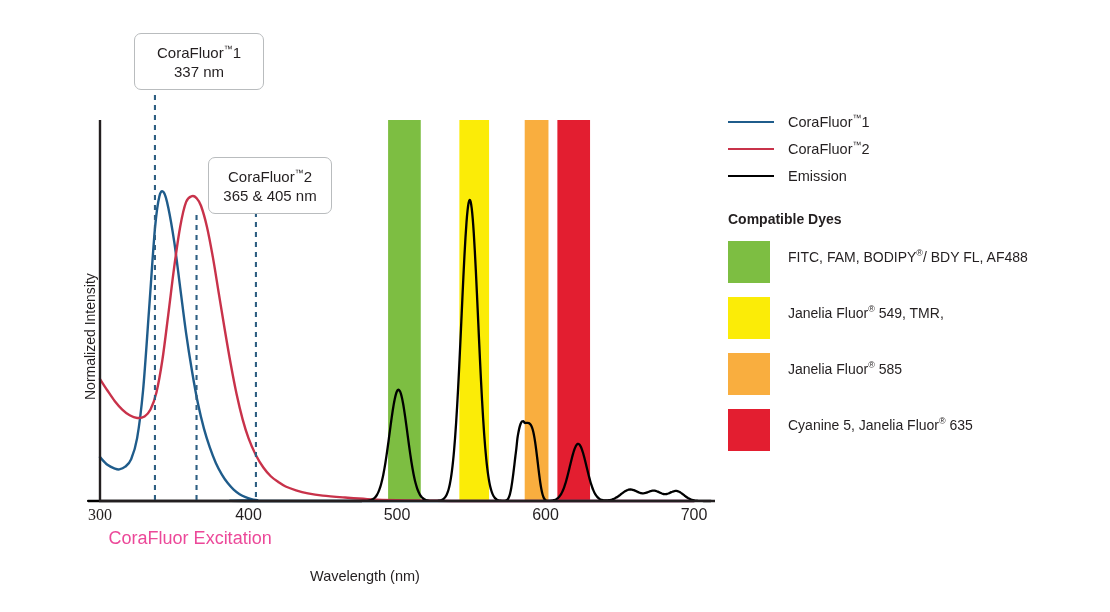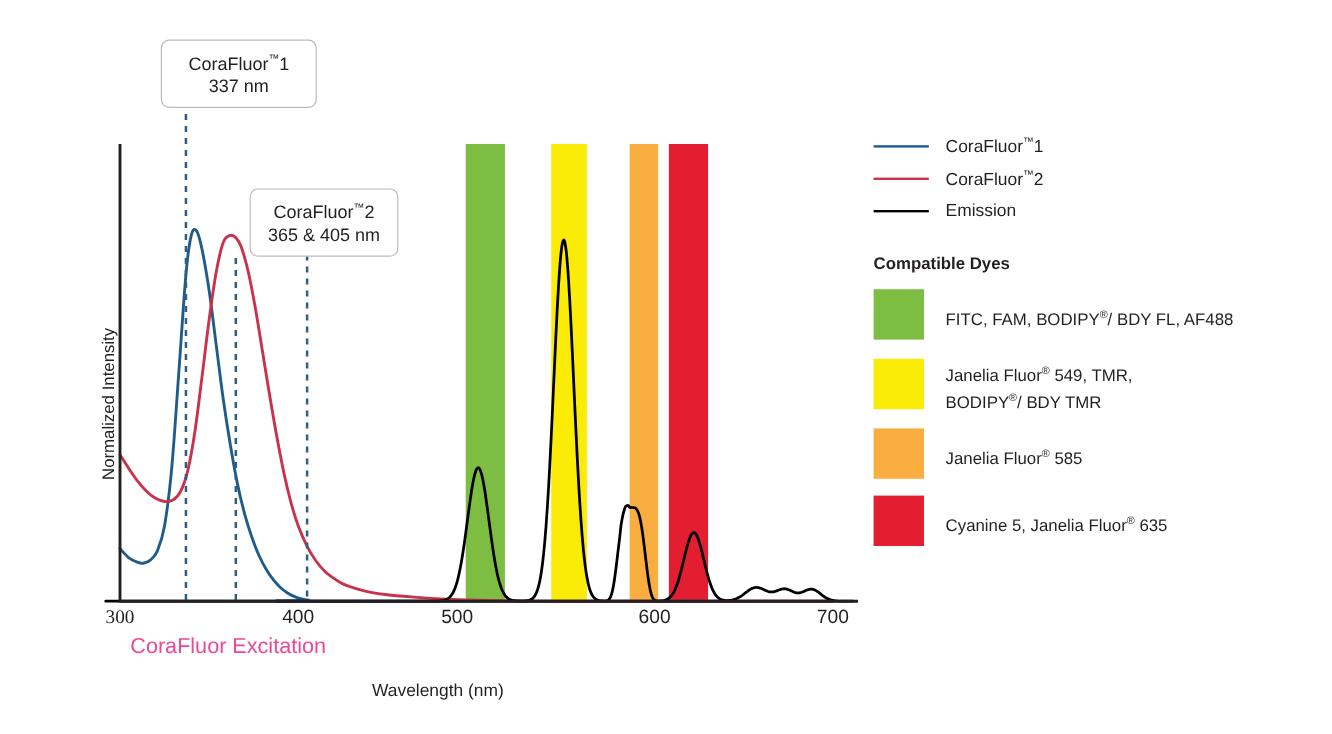--- a/index.html
+++ b/index.html
@@ -27,21 +27,21 @@
     position:absolute;font-size:14px;color:#231f20;
     transform:rotate(-90deg);transform-origin:left top;white-space:nowrap;
   }
 
   
   .key{position:absolute;left:728px;top:108px;width:370px;}
   .key-line-row{display:flex;align-items:center;height:27px;}
   .key-line-swatch{width:46px;height:0;border-top-width:2.5px;border-top-style:solid;margin-right:14px;flex:0 0 auto;}
   .key-line-label{font-size:14.5px;color:#231f20;}
   .key-heading{font-size:14px;font-weight:bold;color:#231f20;margin:22px 0 14px 0;}
-  .dye-row{display:flex;align-items:center;margin-bottom:14px;}
+  .dye-row{display:flex;align-items:flex-start;margin-bottom:14px;}
   .dye-swatch{width:42px;height:42px;flex:0 0 auto;margin-right:18px;}
   .dye-label{font-size:14px;line-height:18px;color:#231f20;padding-top:3px;}
   .dye-label span{display:block;}
   sup.reg{font-size:9px;vertical-align:super;}
 </style>
 </head>
 <body>
 
 <div id="figure">
     <svg width="1110" height="612" style="position: absolute; left: 0px; top: 0px;">
@@ -53,21 +53,21 @@
       <path d="M 100.00 379.08 C 101.24 380.99, 104.95 386.83, 107.42 390.51 C 109.90 394.19, 112.38 398.00, 114.85 401.18 C 117.32 404.35, 119.80 407.21, 122.28 409.56 C 124.75 411.91, 127.22 413.88, 129.70 415.27 C 132.17 416.67, 134.65 417.75, 137.13 417.94 C 139.60 418.13, 142.32 417.81, 144.55 416.42 C 146.78 415.02, 148.51 413.56, 150.49 409.56 C 152.47 405.56, 154.45 400.67, 156.43 392.42 C 158.41 384.16, 160.39 373.05, 162.37 360.03 C 164.35 347.01, 166.33 329.87, 168.31 314.31 C 170.29 298.75, 172.27 281.29, 174.25 266.69 C 176.23 252.08, 178.21 237.48, 180.19 226.68 C 182.17 215.88, 184.15 206.99, 186.13 201.91 C 188.11 196.83, 190.34 196.83, 192.07 196.20 C 193.80 195.56, 195.04 196.52, 196.53 198.10 C 198.01 199.69, 199.25 200.96, 200.98 205.72 C 202.71 210.49, 204.94 218.11, 206.92 226.68 C 208.90 235.25, 210.88 246.05, 212.86 257.16 C 214.84 268.27, 216.82 281.29, 218.80 293.36 C 220.78 305.42, 222.76 317.80, 224.74 329.55 C 226.72 341.30, 228.70 353.05, 230.68 363.84 C 232.66 374.64, 234.64 385.11, 236.62 394.32 C 238.60 403.53, 240.58 411.78, 242.56 419.09 C 244.54 426.39, 246.27 432.10, 248.50 438.13 C 250.73 444.17, 253.45 450.39, 255.93 455.28 C 258.40 460.17, 260.88 463.98, 263.35 467.47 C 265.83 470.96, 268.30 473.82, 270.77 476.24 C 273.25 478.65, 275.72 480.24, 278.20 481.95 C 280.68 483.66, 282.65 485.13, 285.63 486.52 C 288.60 487.92, 292.31 489.19, 296.02 490.33 C 299.73 491.48, 303.44 492.49, 307.90 493.38 C 312.35 494.27, 316.56 494.97, 322.75 495.67 C 328.94 496.36, 337.60 497.00, 345.02 497.57 C 352.45 498.14, 358.64 498.65, 367.30 499.10 C 375.96 499.54, 387.10 499.98, 397.00 500.24 C 406.90 500.49, 411.85 500.49, 426.70 500.62 C 441.55 500.75, 441.55 500.94, 486.10 501.00 C 530.65 501.06, 659.35 501.00, 694.00 501.00" fill="none" stroke="#C8324A" stroke-width="2.4" stroke-linejoin="round" stroke-linecap="round"></path>
       <path d="M 88.12 501.00 C 88.29 501.00, 88.81 501.00, 89.16 501.00 C 89.51 501.00, 89.85 501.00, 90.20 501.00 C 90.55 501.00, 90.89 501.00, 91.24 501.00 C 91.58 501.00, 91.93 501.00, 92.28 501.00 C 92.62 501.00, 92.97 501.00, 93.32 501.00 C 93.66 501.00, 94.01 501.00, 94.36 501.00 C 94.70 501.00, 95.05 501.00, 95.40 501.00 C 95.74 501.00, 96.09 501.00, 96.44 501.00 C 96.78 501.00, 97.13 501.00, 97.48 501.00 C 97.82 501.00, 98.17 501.00, 98.51 501.00 C 98.86 501.00, 99.21 501.00, 99.55 501.00 C 99.90 501.00, 100.25 501.00, 100.59 501.00 C 100.94 501.00, 101.29 501.00, 101.63 501.00 C 101.98 501.00, 102.33 501.00, 102.67 501.00 C 103.02 501.00, 103.37 501.00, 103.71 501.00 C 104.06 501.00, 104.41 501.00, 104.75 501.00 C 105.10 501.00, 105.44 501.00, 105.79 501.00 C 106.14 501.00, 106.48 501.00, 106.83 501.00 C 107.18 501.00, 107.52 501.00, 107.87 501.00 C 108.22 501.00, 108.56 501.00, 108.91 501.00 C 109.26 501.00, 109.60 501.00, 109.95 501.00 C 110.30 501.00, 110.64 501.00, 110.99 501.00 C 111.34 501.00, 111.68 501.00, 112.03 501.00 C 112.37 501.00, 112.72 501.00, 113.07 501.00 C 113.41 501.00, 113.76 501.00, 114.11 501.00 C 114.45 501.00, 114.80 501.00, 115.15 501.00 C 115.49 501.00, 115.84 501.00, 116.19 501.00 C 116.53 501.00, 116.88 501.00, 117.23 501.00 C 117.57 501.00, 117.92 501.00, 118.27 501.00 C 118.61 501.00, 118.96 501.00, 119.30 501.00 C 119.65 501.00, 120.00 501.00, 120.34 501.00 C 120.69 501.00, 121.04 501.00, 121.38 501.00 C 121.73 501.00, 122.08 501.00, 122.42 501.00 C 122.77 501.00, 123.12 501.00, 123.46 501.00 C 123.81 501.00, 124.16 501.00, 124.50 501.00 C 124.85 501.00, 125.20 501.00, 125.54 501.00 C 125.89 501.00, 126.23 501.00, 126.58 501.00 C 126.93 501.00, 127.27 501.00, 127.62 501.00 C 127.97 501.00, 128.31 501.00, 128.66 501.00 C 129.01 501.00, 129.35 501.00, 129.70 501.00 C 130.05 501.00, 130.39 501.00, 130.74 501.00 C 131.09 501.00, 131.43 501.00, 131.78 501.00 C 132.13 501.00, 132.47 501.00, 132.82 501.00 C 133.16 501.00, 133.51 501.00, 133.86 501.00 C 134.20 501.00, 134.55 501.00, 134.90 501.00 C 135.24 501.00, 135.59 501.00, 135.94 501.00 C 136.28 501.00, 136.63 501.00, 136.98 501.00 C 137.32 501.00, 137.67 501.00, 138.02 501.00 C 138.36 501.00, 138.71 501.00, 139.06 501.00 C 139.40 501.00, 139.75 501.00, 140.09 501.00 C 140.44 501.00, 140.79 501.00, 141.13 501.00 C 141.48 501.00, 141.83 501.00, 142.17 501.00 C 142.52 501.00, 142.87 501.00, 143.21 501.00 C 143.56 501.00, 143.91 501.00, 144.25 501.00 C 144.60 501.00, 144.95 501.00, 145.29 501.00 C 145.64 501.00, 145.99 501.00, 146.33 501.00 C 146.68 501.00, 147.02 501.00, 147.37 501.00 C 147.72 501.00, 148.06 501.00, 148.41 501.00 C 148.76 501.00, 149.10 501.00, 149.45 501.00 C 149.80 501.00, 150.14 501.00, 150.49 501.00 C 150.84 501.00, 151.18 501.00, 151.53 501.00 C 151.88 501.00, 152.22 501.00, 152.57 501.00 C 152.92 501.00, 153.26 501.00, 153.61 501.00 C 153.95 501.00, 154.30 501.00, 154.65 501.00 C 154.99 501.00, 155.34 501.00, 155.69 501.00 C 156.03 501.00, 156.38 501.00, 156.73 501.00 C 157.07 501.00, 157.42 501.00, 157.77 501.00 C 158.11 501.00, 158.46 501.00, 158.81 501.00 C 159.15 501.00, 159.50 501.00, 159.85 501.00 C 160.19 501.00, 160.54 501.00, 160.88 501.00 C 161.23 501.00, 161.58 501.00, 161.92 501.00 C 162.27 501.00, 162.62 501.00, 162.96 501.00 C 163.31 501.00, 163.66 501.00, 164.00 501.00 C 164.35 501.00, 164.70 501.00, 165.04 501.00 C 165.39 501.00, 165.74 501.00, 166.08 501.00 C 166.43 501.00, 166.78 501.00, 167.12 501.00 C 167.47 501.00, 167.81 501.00, 168.16 501.00 C 168.51 501.00, 168.85 501.00, 169.20 501.00 C 169.55 501.00, 169.89 501.00, 170.24 501.00 C 170.59 501.00, 170.93 501.00, 171.28 501.00 C 171.63 501.00, 171.97 501.00, 172.32 501.00 C 172.67 501.00, 173.01 501.00, 173.36 501.00 C 173.71 501.00, 174.05 501.00, 174.40 501.00 C 174.74 501.00, 175.09 501.00, 175.44 501.00 C 175.78 501.00, 176.13 501.00, 176.48 501.00 C 176.82 501.00, 177.17 501.00, 177.52 501.00 C 177.86 501.00, 178.21 501.00, 178.56 501.00 C 178.90 501.00, 179.25 501.00, 179.60 501.00 C 179.94 501.00, 180.29 501.00, 180.64 501.00 C 180.98 501.00, 181.33 501.00, 181.67 501.00 C 182.02 501.00, 182.37 501.00, 182.71 501.00 C 183.06 501.00, 183.41 501.00, 183.75 501.00 C 184.10 501.00, 184.45 501.00, 184.79 501.00 C 185.14 501.00, 185.49 501.00, 185.83 501.00 C 186.18 501.00, 186.53 501.00, 186.87 501.00 C 187.22 501.00, 187.57 501.00, 187.91 501.00 C 188.26 501.00, 188.60 501.00, 188.95 501.00 C 189.30 501.00, 189.64 501.00, 189.99 501.00 C 190.34 501.00, 190.68 501.00, 191.03 501.00 C 191.38 501.00, 191.72 501.00, 192.07 501.00 C 192.42 501.00, 192.76 501.00, 193.11 501.00 C 193.46 501.00, 193.80 501.00, 194.15 501.00 C 194.50 501.00, 194.84 501.00, 195.19 501.00 C 195.53 501.00, 195.88 501.00, 196.23 501.00 C 196.57 501.00, 196.92 501.00, 197.27 501.00 C 197.61 501.00, 197.96 501.00, 198.31 501.00 C 198.65 501.00, 199.00 501.00, 199.35 501.00 C 199.69 501.00, 200.04 501.00, 200.39 501.00 C 200.73 501.00, 201.08 501.00, 201.43 501.00 C 201.77 501.00, 202.12 501.00, 202.46 501.00 C 202.81 501.00, 203.16 501.00, 203.50 501.00 C 203.85 501.00, 204.20 501.00, 204.54 501.00 C 204.89 501.00, 205.24 501.00, 205.58 501.00 C 205.93 501.00, 206.28 501.00, 206.62 501.00 C 206.97 501.00, 207.32 501.00, 207.66 501.00 C 208.01 501.00, 208.36 501.00, 208.70 501.00 C 209.05 501.00, 209.39 501.00, 209.74 501.00 C 210.09 501.00, 210.43 501.00, 210.78 501.00 C 211.13 501.00, 211.47 501.00, 211.82 501.00 C 212.17 501.00, 212.51 501.00, 212.86 501.00 C 213.21 501.00, 213.55 501.00, 213.90 501.00 C 214.25 501.00, 214.59 501.00, 214.94 501.00 C 215.29 501.00, 215.63 501.00, 215.98 501.00 C 216.32 501.00, 216.67 501.00, 217.02 501.00 C 217.36 501.00, 217.71 501.00, 218.06 501.00 C 218.40 501.00, 218.75 501.00, 219.10 501.00 C 219.44 501.00, 219.79 501.00, 220.14 501.00 C 220.48 501.00, 220.83 501.00, 221.18 501.00 C 221.52 501.00, 221.87 501.00, 222.22 501.00 C 222.56 501.00, 222.91 501.00, 223.25 501.00 C 223.60 501.00, 223.95 501.00, 224.29 501.00 C 224.64 501.00, 224.99 501.00, 225.33 501.00 C 225.68 501.00, 226.03 501.00, 226.37 501.00 C 226.72 501.00, 227.07 501.00, 227.41 501.00 C 227.76 501.00, 228.11 501.00, 228.45 501.00 C 228.80 501.00, 229.15 501.00, 229.49 501.00 C 229.84 501.00, 230.18 501.00, 230.53 501.00 C 230.88 501.00, 231.22 501.00, 231.57 501.00 C 231.92 501.00, 232.26 501.00, 232.61 501.00 C 232.96 501.00, 233.30 501.00, 233.65 501.00 C 234.00 501.00, 234.34 501.00, 234.69 501.00 C 235.04 501.00, 235.38 501.00, 235.73 501.00 C 236.08 501.00, 236.42 501.00, 236.77 501.00 C 237.11 501.00, 237.46 501.00, 237.81 501.00 C 238.15 501.00, 238.50 501.00, 238.85 501.00 C 239.19 501.00, 239.54 501.00, 239.89 501.00 C 240.23 501.00, 240.58 501.00, 240.93 501.00 C 241.27 501.00, 241.62 501.00, 241.97 501.00 C 242.31 501.00, 242.66 501.00, 243.01 501.00 C 243.35 501.00, 243.70 501.00, 244.04 501.00 C 244.39 501.00, 244.74 501.00, 245.08 501.00 C 245.43 501.00, 245.78 501.00, 246.12 501.00 C 246.47 501.00, 246.82 501.00, 247.16 501.00 C 247.51 501.00, 247.86 501.00, 248.20 501.00 C 248.55 501.00, 248.90 501.00, 249.24 501.00 C 249.59 501.00, 249.94 501.00, 250.28 501.00 C 250.63 501.00, 250.97 501.00, 251.32 501.00 C 251.67 501.00, 252.01 501.00, 252.36 501.00 C 252.71 501.00, 253.05 501.00, 253.40 501.00 C 253.75 501.00, 254.09 501.00, 254.44 501.00 C 254.79 501.00, 255.13 501.00, 255.48 501.00 C 255.83 501.00, 256.17 501.00, 256.52 501.00 C 256.87 501.00, 257.21 501.00, 257.56 501.00 C 257.90 501.00, 258.25 501.00, 258.60 501.00 C 258.94 501.00, 259.29 501.00, 259.64 501.00 C 259.98 501.00, 260.33 501.00, 260.68 501.00 C 261.02 501.00, 261.37 501.00, 261.72 501.00 C 262.06 501.00, 262.41 501.00, 262.76 501.00 C 263.10 501.00, 263.45 501.00, 263.80 501.00 C 264.14 501.00, 264.49 501.00, 264.83 501.00 C 265.18 501.00, 265.53 501.00, 265.87 501.00 C 266.22 501.00, 266.57 501.00, 266.91 501.00 C 267.26 501.00, 267.61 501.00, 267.95 501.00 C 268.30 501.00, 268.65 501.00, 268.99 501.00 C 269.34 501.00, 269.69 501.00, 270.03 501.00 C 270.38 501.00, 270.73 501.00, 271.07 501.00 C 271.42 501.00, 271.76 501.00, 272.11 501.00 C 272.46 501.00, 272.80 501.00, 273.15 501.00 C 273.50 501.00, 273.84 501.00, 274.19 501.00 C 274.54 501.00, 274.88 501.00, 275.23 501.00 C 275.58 501.00, 275.92 501.00, 276.27 501.00 C 276.62 501.00, 276.96 501.00, 277.31 501.00 C 277.66 501.00, 278.00 501.00, 278.35 501.00 C 278.69 501.00, 279.04 501.00, 279.39 501.00 C 279.73 501.00, 280.08 501.00, 280.43 501.00 C 280.77 501.00, 281.12 501.00, 281.47 501.00 C 281.81 501.00, 282.16 501.00, 282.51 501.00 C 282.85 501.00, 283.20 501.00, 283.55 501.00 C 283.89 501.00, 284.24 501.00, 284.59 501.00 C 284.93 501.00, 285.28 501.00, 285.62 501.00 C 285.97 501.00, 286.32 501.00, 286.66 501.00 C 287.01 501.00, 287.36 501.00, 287.70 501.00 C 288.05 501.00, 288.40 501.00, 288.74 501.00 C 289.09 501.00, 289.44 501.00, 289.78 501.00 C 290.13 501.00, 290.48 501.00, 290.82 501.00 C 291.17 501.00, 291.52 501.00, 291.86 501.00 C 292.21 501.00, 292.55 501.00, 292.90 501.00 C 293.25 501.00, 293.59 501.00, 293.94 501.00 C 294.29 501.00, 294.63 501.00, 294.98 501.00 C 295.33 501.00, 295.67 501.00, 296.02 501.00 C 296.37 501.00, 296.71 501.00, 297.06 501.00 C 297.41 501.00, 297.75 501.00, 298.10 501.00 C 298.45 501.00, 298.79 501.00, 299.14 501.00 C 299.48 501.00, 299.83 501.00, 300.18 501.00 C 300.52 501.00, 300.87 501.00, 301.22 501.00 C 301.56 501.00, 301.91 501.00, 302.26 501.00 C 302.60 501.00, 302.95 501.00, 303.30 501.00 C 303.64 501.00, 303.99 501.00, 304.34 501.00 C 304.68 501.00, 305.03 501.00, 305.38 501.00 C 305.72 501.00, 306.07 501.00, 306.41 501.00 C 306.76 501.00, 307.11 501.00, 307.45 501.00 C 307.80 501.00, 308.15 501.00, 308.49 501.00 C 308.84 501.00, 309.19 501.00, 309.53 501.00 C 309.88 501.00, 310.23 501.00, 310.57 501.00 C 310.92 501.00, 311.27 501.00, 311.61 501.00 C 311.96 501.00, 312.31 501.00, 312.65 501.00 C 313.00 501.00, 313.34 501.00, 313.69 501.00 C 314.04 501.00, 314.38 501.00, 314.73 501.00 C 315.08 501.00, 315.42 501.00, 315.77 501.00 C 316.12 501.00, 316.46 501.00, 316.81 501.00 C 317.16 501.00, 317.50 501.00, 317.85 501.00 C 318.20 501.00, 318.54 501.00, 318.89 501.00 C 319.24 501.00, 319.58 501.00, 319.93 501.00 C 320.27 501.00, 320.62 501.00, 320.97 501.00 C 321.31 501.00, 321.66 501.00, 322.01 501.00 C 322.35 501.00, 322.70 501.00, 323.05 501.00 C 323.39 501.00, 323.74 501.00, 324.09 501.00 C 324.43 501.00, 324.78 501.00, 325.13 501.00 C 325.47 501.00, 325.82 501.00, 326.17 501.00 C 326.51 501.00, 326.86 501.00, 327.20 501.00 C 327.55 501.00, 327.90 501.00, 328.24 501.00 C 328.59 501.00, 328.94 501.00, 329.28 501.00 C 329.63 501.00, 329.98 501.00, 330.32 501.00 C 330.67 501.00, 331.02 501.00, 331.36 501.00 C 331.71 501.00, 332.06 501.00, 332.40 501.00 C 332.75 501.00, 333.10 501.00, 333.44 501.00 C 333.79 501.00, 334.13 501.00, 334.48 501.00 C 334.83 501.00, 335.17 501.00, 335.52 501.00 C 335.87 501.00, 336.21 501.00, 336.56 501.00 C 336.91 501.00, 337.25 501.00, 337.60 501.00 C 337.95 501.00, 338.29 501.00, 338.64 501.00 C 338.99 501.00, 339.33 501.00, 339.68 501.00 C 340.03 501.00, 340.37 501.00, 340.72 501.00 C 341.06 501.00, 341.41 501.00, 341.76 501.00 C 342.10 501.00, 342.45 501.00, 342.80 501.00 C 343.14 501.00, 343.49 501.00, 343.84 501.00 C 344.18 501.00, 344.53 501.00, 344.88 501.00 C 345.22 501.00, 345.57 501.00, 345.92 501.00 C 346.26 501.00, 346.61 501.00, 346.96 501.00 C 347.30 501.00, 347.65 501.00, 347.99 501.00 C 348.34 501.00, 348.69 501.00, 349.03 501.00 C 349.38 501.00, 349.73 501.00, 350.07 501.00 C 350.42 501.00, 350.77 501.00, 351.11 501.00 C 351.46 501.00, 351.81 501.00, 352.15 501.00 C 352.50 501.00, 352.85 501.00, 353.19 501.00 C 353.54 501.00, 353.89 501.00, 354.23 501.00 C 354.58 501.00, 354.92 501.00, 355.27 501.00 C 355.62 501.00, 355.96 501.00, 356.31 501.00 C 356.66 501.00, 357.00 501.00, 357.35 501.00 C 357.70 501.00, 358.04 501.00, 358.39 501.00 C 358.74 500.99, 359.08 500.99, 359.43 500.99 C 359.78 500.99, 360.12 500.99, 360.47 500.99 C 360.82 500.98, 361.16 500.98, 361.51 500.98 C 361.85 500.97, 362.20 500.97, 362.55 500.97 C 362.89 500.96, 363.24 500.95, 363.59 500.94 C 363.93 500.94, 364.28 500.93, 364.63 500.91 C 364.97 500.90, 365.32 500.89, 365.67 500.87 C 366.01 500.85, 366.36 500.83, 366.71 500.80 C 367.05 500.77, 367.40 500.74, 367.75 500.70 C 368.09 500.65, 368.44 500.61, 368.78 500.55 C 369.13 500.49, 369.48 500.43, 369.82 500.34 C 370.17 500.26, 370.52 500.17, 370.86 500.05 C 371.21 499.94, 371.56 499.81, 371.90 499.65 C 372.25 499.50, 372.60 499.32, 372.94 499.11 C 373.29 498.90, 373.64 498.66, 373.98 498.38 C 374.33 498.10, 374.68 497.79, 375.02 497.43 C 375.37 497.06, 375.71 496.66, 376.06 496.19 C 376.41 495.72, 376.75 495.20, 377.10 494.61 C 377.45 494.01, 377.79 493.36, 378.14 492.62 C 378.49 491.87, 378.83 491.06, 379.18 490.15 C 379.53 489.24, 379.87 488.26, 380.22 487.16 C 380.57 486.06, 380.91 484.87, 381.26 483.57 C 381.61 482.27, 381.95 480.87, 382.30 479.35 C 382.64 477.83, 382.99 476.20, 383.34 474.46 C 383.68 472.72, 384.03 470.87, 384.38 468.91 C 384.72 466.95, 385.07 464.88, 385.42 462.72 C 385.76 460.55, 386.11 458.28, 386.46 455.94 C 386.80 453.60, 387.15 451.16, 387.50 448.68 C 387.84 446.20, 388.19 443.63, 388.54 441.06 C 388.88 438.48, 389.23 435.85, 389.57 433.25 C 389.92 430.64, 390.27 428.01, 390.61 425.45 C 390.96 422.88, 391.31 420.32, 391.65 417.88 C 392.00 415.43, 392.35 413.03, 392.69 410.78 C 393.04 408.53, 393.39 406.36, 393.73 404.38 C 394.08 402.41, 394.43 400.56, 394.77 398.93 C 395.12 397.30, 395.47 395.83, 395.81 394.60 C 396.16 393.38, 396.50 392.36, 396.85 391.59 C 397.20 390.82, 397.54 390.28, 397.89 389.99 C 398.24 389.71, 398.58 389.67, 398.93 389.89 C 399.28 390.10, 399.62 390.57, 399.97 391.27 C 400.32 391.97, 400.66 392.93, 401.01 394.09 C 401.36 395.25, 401.70 396.66, 402.05 398.23 C 402.40 399.81, 402.74 401.61, 403.09 403.54 C 403.43 405.47, 403.78 407.60, 404.13 409.82 C 404.47 412.03, 404.82 414.41, 405.17 416.83 C 405.51 419.25, 405.86 421.80, 406.21 424.35 C 406.55 426.89, 406.90 429.53, 407.25 432.13 C 407.59 434.73, 407.94 437.37, 408.29 439.95 C 408.63 442.53, 408.98 445.11, 409.33 447.61 C 409.67 450.10, 410.02 452.57, 410.36 454.93 C 410.71 457.29, 411.06 459.59, 411.40 461.78 C 411.75 463.97, 412.10 466.08, 412.44 468.06 C 412.79 470.05, 413.14 471.94, 413.48 473.71 C 413.83 475.48, 414.18 477.14, 414.52 478.69 C 414.87 480.24, 415.22 481.67, 415.56 483.01 C 415.91 484.34, 416.26 485.56, 416.60 486.68 C 416.95 487.81, 417.29 488.83, 417.64 489.76 C 417.99 490.70, 418.33 491.53, 418.68 492.30 C 419.03 493.06, 419.37 493.73, 419.72 494.35 C 420.07 494.96, 420.41 495.50, 420.76 495.99 C 421.11 496.47, 421.45 496.89, 421.80 497.27 C 422.15 497.65, 422.49 497.97, 422.84 498.26 C 423.19 498.55, 423.53 498.80, 423.88 499.02 C 424.22 499.24, 424.57 499.42, 424.92 499.58 C 425.26 499.75, 425.61 499.88, 425.96 500.00 C 426.30 500.12, 426.65 500.22, 427.00 500.31 C 427.34 500.39, 427.69 500.46, 428.04 500.52 C 428.38 500.59, 428.73 500.63, 429.08 500.68 C 429.42 500.72, 429.77 500.75, 430.12 500.78 C 430.46 500.81, 430.81 500.83, 431.15 500.85 C 431.50 500.87, 431.85 500.89, 432.19 500.90 C 432.54 500.91, 432.89 500.92, 433.23 500.92 C 433.58 500.93, 433.93 500.93, 434.27 500.93 C 434.62 500.93, 434.97 500.93, 435.31 500.92 C 435.66 500.92, 436.01 500.91, 436.35 500.89 C 436.70 500.88, 437.05 500.86, 437.39 500.84 C 437.74 500.82, 438.08 500.79, 438.43 500.75 C 438.78 500.71, 439.12 500.67, 439.47 500.61 C 439.82 500.55, 440.16 500.48, 440.51 500.39 C 440.86 500.30, 441.20 500.19, 441.55 500.06 C 441.90 499.92, 442.24 499.77, 442.59 499.57 C 442.94 499.37, 443.28 499.15, 443.63 498.87 C 443.98 498.58, 444.32 498.26, 444.67 497.86 C 445.01 497.46, 445.36 497.01, 445.71 496.45 C 446.05 495.90, 446.40 495.28, 446.75 494.52 C 447.09 493.76, 447.44 492.92, 447.79 491.91 C 448.13 490.89, 448.48 489.77, 448.83 488.44 C 449.17 487.10, 449.52 485.63, 449.87 483.91 C 450.21 482.19, 450.56 480.30, 450.91 478.12 C 451.25 475.94, 451.60 473.55, 451.94 470.84 C 452.29 468.13, 452.64 465.17, 452.98 461.86 C 453.33 458.56, 453.68 454.96, 454.02 451.00 C 454.37 447.05, 454.72 442.76, 455.06 438.12 C 455.41 433.48, 455.76 428.48, 456.10 423.15 C 456.45 417.81, 456.80 412.11, 457.14 406.10 C 457.49 400.10, 457.84 393.73, 458.18 387.13 C 458.53 380.52, 458.87 373.58, 459.22 366.48 C 459.57 359.39, 459.91 351.99, 460.26 344.56 C 460.61 337.13, 460.95 329.46, 461.30 321.89 C 461.65 314.32, 461.99 306.60, 462.34 299.12 C 462.69 291.64, 463.03 284.13, 463.38 276.99 C 463.73 269.86, 464.07 262.83, 464.42 256.30 C 464.77 249.78, 465.11 243.50, 465.46 237.85 C 465.80 232.20, 466.15 226.94, 466.50 222.41 C 466.84 217.87, 467.19 213.86, 467.54 210.64 C 467.88 207.41, 468.23 204.84, 468.58 203.07 C 468.92 201.31, 469.27 200.28, 469.62 200.06 C 469.96 199.84, 470.31 200.41, 470.66 201.74 C 471.00 203.06, 471.35 205.21, 471.70 208.03 C 472.04 210.85, 472.39 214.46, 472.73 218.64 C 473.08 222.82, 473.43 227.75, 473.77 233.10 C 474.12 238.46, 474.47 244.47, 474.81 250.77 C 475.16 257.07, 475.51 263.91, 475.85 270.90 C 476.20 277.89, 476.55 285.29, 476.89 292.70 C 477.24 300.11, 477.59 307.79, 477.93 315.36 C 478.28 322.93, 478.63 330.64, 478.97 338.13 C 479.32 345.62, 479.66 353.12, 480.01 360.33 C 480.36 367.54, 480.70 374.63, 481.05 381.38 C 481.40 388.14, 481.74 394.69, 482.09 400.87 C 482.44 407.05, 482.78 412.95, 483.13 418.48 C 483.48 424.01, 483.82 429.21, 484.17 434.06 C 484.52 438.90, 484.86 443.38, 485.21 447.53 C 485.56 451.68, 485.90 455.47, 486.25 458.96 C 486.59 462.45, 486.94 465.58, 487.29 468.46 C 487.63 471.33, 487.98 473.88, 488.33 476.20 C 488.67 478.52, 489.02 480.55, 489.37 482.40 C 489.71 484.24, 490.06 485.82, 490.41 487.26 C 490.75 488.70, 491.10 489.91, 491.45 491.01 C 491.79 492.11, 492.14 493.02, 492.49 493.85 C 492.83 494.67, 493.18 495.35, 493.52 495.96 C 493.87 496.57, 494.22 497.06, 494.56 497.50 C 494.91 497.95, 495.26 498.30, 495.60 498.61 C 495.95 498.93, 496.30 499.17, 496.64 499.40 C 496.99 499.62, 497.34 499.79, 497.68 499.94 C 498.03 500.09, 498.38 500.20, 498.72 500.31 C 499.07 500.41, 499.42 500.49, 499.76 500.56 C 500.11 500.62, 500.46 500.67, 500.80 500.72 C 501.15 500.76, 501.49 500.80, 501.84 500.82 C 502.19 500.85, 502.53 500.87, 502.88 500.88 C 503.23 500.89, 503.57 500.90, 503.92 500.89 C 504.27 500.88, 504.61 500.87, 504.96 500.82 C 505.31 500.77, 505.65 500.72, 506.00 500.58 C 506.35 500.44, 506.69 500.29, 507.04 500.00 C 507.39 499.70, 507.73 499.36, 508.08 498.80 C 508.42 498.24, 508.77 497.58, 509.12 496.65 C 509.46 495.72, 509.81 494.60, 510.16 493.20 C 510.50 491.79, 510.85 490.14, 511.20 488.22 C 511.54 486.30, 511.89 484.09, 512.24 481.70 C 512.58 479.31, 512.93 476.62, 513.28 473.88 C 513.62 471.15, 513.97 468.17, 514.32 465.27 C 514.66 462.38, 515.01 459.35, 515.35 456.50 C 515.70 453.65, 516.05 451.20, 516.39 448.19 C 516.74 445.18, 517.09 441.12, 517.43 438.45 C 517.78 435.79, 518.13 434.03, 518.47 432.19 C 518.82 430.34, 519.17 428.76, 519.51 427.40 C 519.86 426.03, 520.21 424.94, 520.55 424.01 C 520.90 423.09, 521.25 422.28, 521.59 421.84 C 521.94 421.39, 522.28 421.42, 522.63 421.33 C 522.98 421.25, 523.32 421.07, 523.67 421.33 C 524.02 421.60, 524.36 422.67, 524.71 422.93 C 525.06 423.19, 525.40 422.90, 525.75 422.90 C 526.10 422.89, 526.44 422.89, 526.79 422.90 C 527.14 422.90, 527.48 422.90, 527.83 422.94 C 528.18 422.99, 528.52 423.03, 528.87 423.18 C 529.21 423.32, 529.56 423.49, 529.91 423.82 C 530.25 424.14, 530.60 424.53, 530.95 425.12 C 531.29 425.71, 531.64 426.41, 531.99 427.36 C 532.33 428.31, 532.68 429.42, 533.03 430.80 C 533.37 432.17, 533.72 433.77, 534.07 435.61 C 534.41 437.45, 534.76 439.54, 535.11 441.83 C 535.45 444.12, 535.80 446.67, 536.14 449.33 C 536.49 451.98, 536.84 454.87, 537.18 457.74 C 537.53 460.60, 537.88 463.64, 538.22 466.53 C 538.57 469.42, 538.92 472.36, 539.26 475.06 C 539.61 477.76, 539.96 480.39, 540.30 482.71 C 540.65 485.04, 541.00 487.18, 541.34 489.03 C 541.69 490.87, 542.04 492.45, 542.38 493.78 C 542.73 495.11, 543.07 496.15, 543.42 497.02 C 543.77 497.90, 544.11 498.50, 544.46 499.01 C 544.81 499.53, 545.15 499.83, 545.50 500.10 C 545.85 500.37, 546.19 500.50, 546.54 500.62 C 546.89 500.73, 547.23 500.78, 547.58 500.82 C 547.93 500.86, 548.27 500.86, 548.62 500.86 C 548.97 500.87, 549.31 500.85, 549.66 500.83 C 550.00 500.82, 550.35 500.79, 550.70 500.76 C 551.04 500.72, 551.39 500.69, 551.74 500.64 C 552.08 500.59, 552.43 500.53, 552.78 500.47 C 553.12 500.40, 553.47 500.32, 553.82 500.22 C 554.16 500.13, 554.51 500.02, 554.86 499.89 C 555.20 499.75, 555.55 499.61, 555.90 499.43 C 556.24 499.25, 556.59 499.06, 556.93 498.82 C 557.28 498.59, 557.63 498.33, 557.97 498.02 C 558.32 497.72, 558.67 497.38, 559.01 497.00 C 559.36 496.61, 559.71 496.18, 560.05 495.70 C 560.40 495.22, 560.75 494.69, 561.09 494.09 C 561.44 493.50, 561.79 492.85, 562.13 492.13 C 562.48 491.42, 562.83 490.64, 563.17 489.80 C 563.52 488.96, 563.86 488.05, 564.21 487.07 C 564.56 486.09, 564.90 485.05, 565.25 483.95 C 565.60 482.84, 565.94 481.67, 566.29 480.44 C 566.64 479.22, 566.98 477.93, 567.33 476.61 C 567.68 475.28, 568.02 473.90, 568.37 472.50 C 568.72 471.11, 569.06 469.66, 569.41 468.23 C 569.76 466.79, 570.10 465.33, 570.45 463.90 C 570.79 462.47, 571.14 461.03, 571.49 459.65 C 571.83 458.27, 572.18 456.90, 572.53 455.62 C 572.87 454.35, 573.22 453.11, 573.57 451.98 C 573.91 450.86, 574.26 449.80, 574.61 448.87 C 574.95 447.95, 575.30 447.12, 575.65 446.43 C 575.99 445.74, 576.34 445.17, 576.69 444.76 C 577.03 444.34, 577.38 444.06, 577.72 443.93 C 578.07 443.81, 578.42 443.83, 578.76 444.00 C 579.11 444.16, 579.46 444.49, 579.80 444.94 C 580.15 445.40, 580.50 446.01, 580.84 446.73 C 581.19 447.46, 581.54 448.32, 581.88 449.28 C 582.23 450.24, 582.58 451.33, 582.92 452.47 C 583.27 453.62, 583.62 454.88, 583.96 456.18 C 584.31 457.47, 584.65 458.85, 585.00 460.24 C 585.35 461.63, 585.69 463.08, 586.04 464.51 C 586.39 465.95, 586.73 467.41, 587.08 468.85 C 587.43 470.28, 587.77 471.72, 588.12 473.10 C 588.47 474.49, 588.81 475.86, 589.16 477.17 C 589.51 478.48, 589.85 479.76, 590.20 480.96 C 590.55 482.17, 590.89 483.33, 591.24 484.41 C 591.58 485.50, 591.93 486.53, 592.28 487.48 C 592.62 488.44, 592.97 489.33, 593.32 490.15 C 593.66 490.98, 594.01 491.74, 594.36 492.43 C 594.70 493.13, 595.05 493.76, 595.40 494.34 C 595.74 494.91, 596.09 495.43, 596.44 495.89 C 596.78 496.36, 597.13 496.77, 597.48 497.14 C 597.82 497.52, 598.17 497.84, 598.51 498.13 C 598.86 498.42, 599.21 498.66, 599.55 498.89 C 599.90 499.11, 600.25 499.29, 600.59 499.45 C 600.94 499.62, 601.29 499.75, 601.63 499.87 C 601.98 499.99, 602.33 500.08, 602.67 500.16 C 603.02 500.24, 603.37 500.30, 603.71 500.35 C 604.06 500.40, 604.41 500.43, 604.75 500.45 C 605.10 500.48, 605.44 500.49, 605.79 500.49 C 606.14 500.49, 606.48 500.49, 606.83 500.47 C 607.18 500.45, 607.52 500.42, 607.87 500.39 C 608.22 500.35, 608.56 500.31, 608.91 500.26 C 609.26 500.20, 609.60 500.14, 609.95 500.07 C 610.30 500.00, 610.64 499.91, 610.99 499.82 C 611.34 499.73, 611.68 499.63, 612.03 499.51 C 612.37 499.40, 612.72 499.28, 613.07 499.14 C 613.41 499.01, 613.76 498.86, 614.11 498.70 C 614.45 498.54, 614.80 498.37, 615.15 498.19 C 615.49 498.01, 615.84 497.82, 616.19 497.61 C 616.53 497.41, 616.88 497.19, 617.23 496.97 C 617.57 496.75, 617.92 496.51, 618.27 496.27 C 618.61 496.02, 618.96 495.77, 619.30 495.51 C 619.65 495.26, 620.00 494.99, 620.34 494.73 C 620.69 494.46, 621.04 494.19, 621.38 493.92 C 621.73 493.66, 622.08 493.38, 622.42 493.12 C 622.77 492.86, 623.12 492.60, 623.46 492.35 C 623.81 492.10, 624.16 491.85, 624.50 491.63 C 624.85 491.40, 625.20 491.18, 625.54 490.98 C 625.89 490.78, 626.23 490.59, 626.58 490.42 C 626.93 490.26, 627.27 490.11, 627.62 489.99 C 627.97 489.86, 628.31 489.76, 628.66 489.68 C 629.01 489.60, 629.35 489.55, 629.70 489.52 C 630.05 489.48, 630.39 489.48, 630.74 489.49 C 631.09 489.51, 631.43 489.55, 631.78 489.60 C 632.13 489.66, 632.47 489.75, 632.82 489.84 C 633.16 489.94, 633.51 490.06, 633.86 490.19 C 634.20 490.32, 634.55 490.46, 634.90 490.61 C 635.24 490.77, 635.59 490.93, 635.94 491.09 C 636.28 491.26, 636.63 491.43, 636.98 491.59 C 637.32 491.76, 637.67 491.93, 638.02 492.08 C 638.36 492.23, 638.71 492.39, 639.06 492.52 C 639.40 492.65, 639.75 492.78, 640.09 492.88 C 640.44 492.99, 640.79 493.08, 641.13 493.15 C 641.48 493.22, 641.83 493.27, 642.17 493.30 C 642.52 493.32, 642.87 493.33, 643.21 493.32 C 643.56 493.30, 643.91 493.27, 644.25 493.22 C 644.60 493.16, 644.95 493.09, 645.29 493.00 C 645.64 492.91, 645.99 492.80, 646.33 492.69 C 646.68 492.57, 647.02 492.44, 647.37 492.31 C 647.72 492.18, 648.06 492.04, 648.41 491.90 C 648.76 491.76, 649.10 491.62, 649.45 491.50 C 649.80 491.37, 650.14 491.24, 650.49 491.13 C 650.84 491.02, 651.18 490.92, 651.53 490.84 C 651.88 490.77, 652.22 490.70, 652.57 490.66 C 652.92 490.62, 653.26 490.60, 653.61 490.60 C 653.95 490.61, 654.30 490.63, 654.65 490.68 C 654.99 490.73, 655.34 490.80, 655.69 490.89 C 656.03 490.97, 656.38 491.08, 656.73 491.21 C 657.07 491.33, 657.42 491.47, 657.77 491.62 C 658.11 491.77, 658.46 491.93, 658.81 492.10 C 659.15 492.26, 659.50 492.43, 659.85 492.59 C 660.19 492.75, 660.54 492.92, 660.88 493.07 C 661.23 493.22, 661.58 493.36, 661.92 493.49 C 662.27 493.61, 662.62 493.72, 662.96 493.81 C 663.31 493.90, 663.66 493.97, 664.00 494.02 C 664.35 494.07, 664.70 494.09, 665.04 494.09 C 665.39 494.09, 665.74 494.07, 666.08 494.03 C 666.43 493.98, 666.78 493.91, 667.12 493.82 C 667.47 493.74, 667.81 493.63, 668.16 493.51 C 668.51 493.38, 668.85 493.24, 669.20 493.10 C 669.55 492.95, 669.89 492.79, 670.24 492.64 C 670.59 492.48, 670.93 492.32, 671.28 492.16 C 671.63 492.01, 671.97 491.85, 672.32 491.72 C 672.67 491.58, 673.01 491.45, 673.36 491.35 C 673.71 491.24, 674.05 491.15, 674.40 491.08 C 674.74 491.01, 675.09 490.97, 675.44 490.95 C 675.78 490.93, 676.13 490.94, 676.48 490.97 C 676.82 491.01, 677.17 491.07, 677.52 491.16 C 677.86 491.25, 678.21 491.36, 678.56 491.50 C 678.90 491.64, 679.25 491.81, 679.60 491.99 C 679.94 492.18, 680.29 492.39, 680.64 492.61 C 680.98 492.83, 681.33 493.07, 681.67 493.32 C 682.02 493.57, 682.37 493.84, 682.71 494.10 C 683.06 494.37, 683.41 494.64, 683.75 494.91 C 684.10 495.18, 684.45 495.46, 684.79 495.73 C 685.14 495.99, 685.49 496.26, 685.83 496.51 C 686.18 496.77, 686.53 497.02, 686.87 497.25 C 687.22 497.49, 687.57 497.71, 687.91 497.93 C 688.26 498.14, 688.60 498.34, 688.95 498.52 C 689.30 498.71, 689.64 498.88, 689.99 499.04 C 690.34 499.20, 690.68 499.35, 691.03 499.48 C 691.38 499.61, 691.72 499.73, 692.07 499.84 C 692.42 499.95, 692.76 500.05, 693.11 500.13 C 693.46 500.22, 693.80 500.30, 694.15 500.36 C 694.50 500.43, 694.84 500.49, 695.19 500.54 C 695.53 500.59, 695.88 500.64, 696.23 500.68 C 696.57 500.71, 696.92 500.75, 697.27 500.77 C 697.61 500.80, 697.96 500.83, 698.31 500.85 C 698.65 500.87, 699.00 500.88, 699.35 500.90 C 699.69 500.91, 700.04 500.92, 700.39 500.93 C 700.73 500.94, 701.08 500.95, 701.43 500.96 C 701.77 500.96, 702.12 500.97, 702.46 500.97 C 702.81 500.98, 703.16 500.98, 703.50 500.98 C 703.85 500.99, 704.20 500.99, 704.54 500.99 C 704.89 500.99, 705.24 500.99, 705.58 500.99 C 705.93 500.99, 706.28 501.00, 706.62 501.00 C 706.97 501.00, 707.32 501.00, 707.66 501.00 C 708.01 501.00, 708.36 501.00, 708.70 501.00 C 709.05 501.00, 709.39 501.00, 709.74 501.00 C 710.09 501.00, 710.61 501.00, 710.78 501.00" fill="none" stroke="#000000" stroke-width="2.3" stroke-linejoin="round" stroke-linecap="round"></path>
       <line x1="154.945" x2="154.945" y1="95" y2="501" stroke="#2E5F82" stroke-width="2.1" stroke-dasharray="5,5"></line>
       <line x1="196.525" x2="196.525" y1="215" y2="501" stroke="#2E5F82" stroke-width="2.1" stroke-dasharray="5,5"></line>
       <line x1="255.925" x2="255.925" y1="192" y2="501" stroke="#2E5F82" stroke-width="2.1" stroke-dasharray="5,5"></line>
       <line x1="100" x2="100" y1="120" y2="501" stroke="#231f20" stroke-width="2.4"></line>
       <line x1="99" x2="715" y1="501" y2="501" stroke="#231f20" stroke-width="2.4"></line>
     </svg>
     <div class="tick-label" style="left: 70px; top: 506px; font-family: Liberation Serif, serif;">300</div>
     <div class="tick-label" style="left: 218.5px; top: 506px;">400</div>
-    <div class="tick-label" style="left: 351px; top: 506px; text-align: center;">500</div>
+    <div class="tick-label" style="left: 367px; top: 506px; text-align: center;">500</div>
     <div class="tick-label" style="left: 515.5px; top: 506px;">600</div>
     <div class="tick-label" style="left: 664px; top: 506px;">700</div>
     <div class="band-label" style="left: 91.675px; top: 528px; width: 180px;">CoraFluor Excitation</div>
     <div class="axis-title" style="left: 310px; top: 568px; width: 220px; text-align: left;">Wavelength (nm)</div>
     <div class="ylabel" style="left: 82px; top: 400px;">Normalized Intensity</div>
     <div class="callout-box" style="left: 134px; top: 33px; width: 130px; height: 57px;">
       <span class="callout-line1">CoraFluor<sup class="tm">™</sup>1</span>
       <span class="callout-line2">337 nm</span>
     </div>
     <div class="callout-box" style="left: 208px; top: 157px; width: 124px; height: 57px;">
@@ -91,21 +91,20 @@
       <div class="dye-row">
         <span class="dye-swatch" style="background: rgb(125, 190, 66);"></span>
         <span class="dye-label">
           <span>FITC, FAM, BODIPY<sup class="reg">®</sup>/ BDY FL, AF488</span>
         </span>
       </div>
       <div class="dye-row">
         <span class="dye-swatch" style="background: rgb(251, 236, 7);"></span>
         <span class="dye-label">
           <span>Janelia Fluor<sup class="reg">®</sup> 549, TMR,</span>
-          <span>BODIPY<sup class="reg">®</sup>/ BDY TMR</span>
         </span>
       </div>
       <div class="dye-row">
         <span class="dye-swatch" style="background: rgb(249, 174, 63);"></span>
         <span class="dye-label">
           <span>Janelia Fluor<sup class="reg">®</sup> 585</span>
         </span>
       </div>
       <div class="dye-row">
         <span class="dye-swatch" style="background: rgb(227, 30, 48);"></span>

